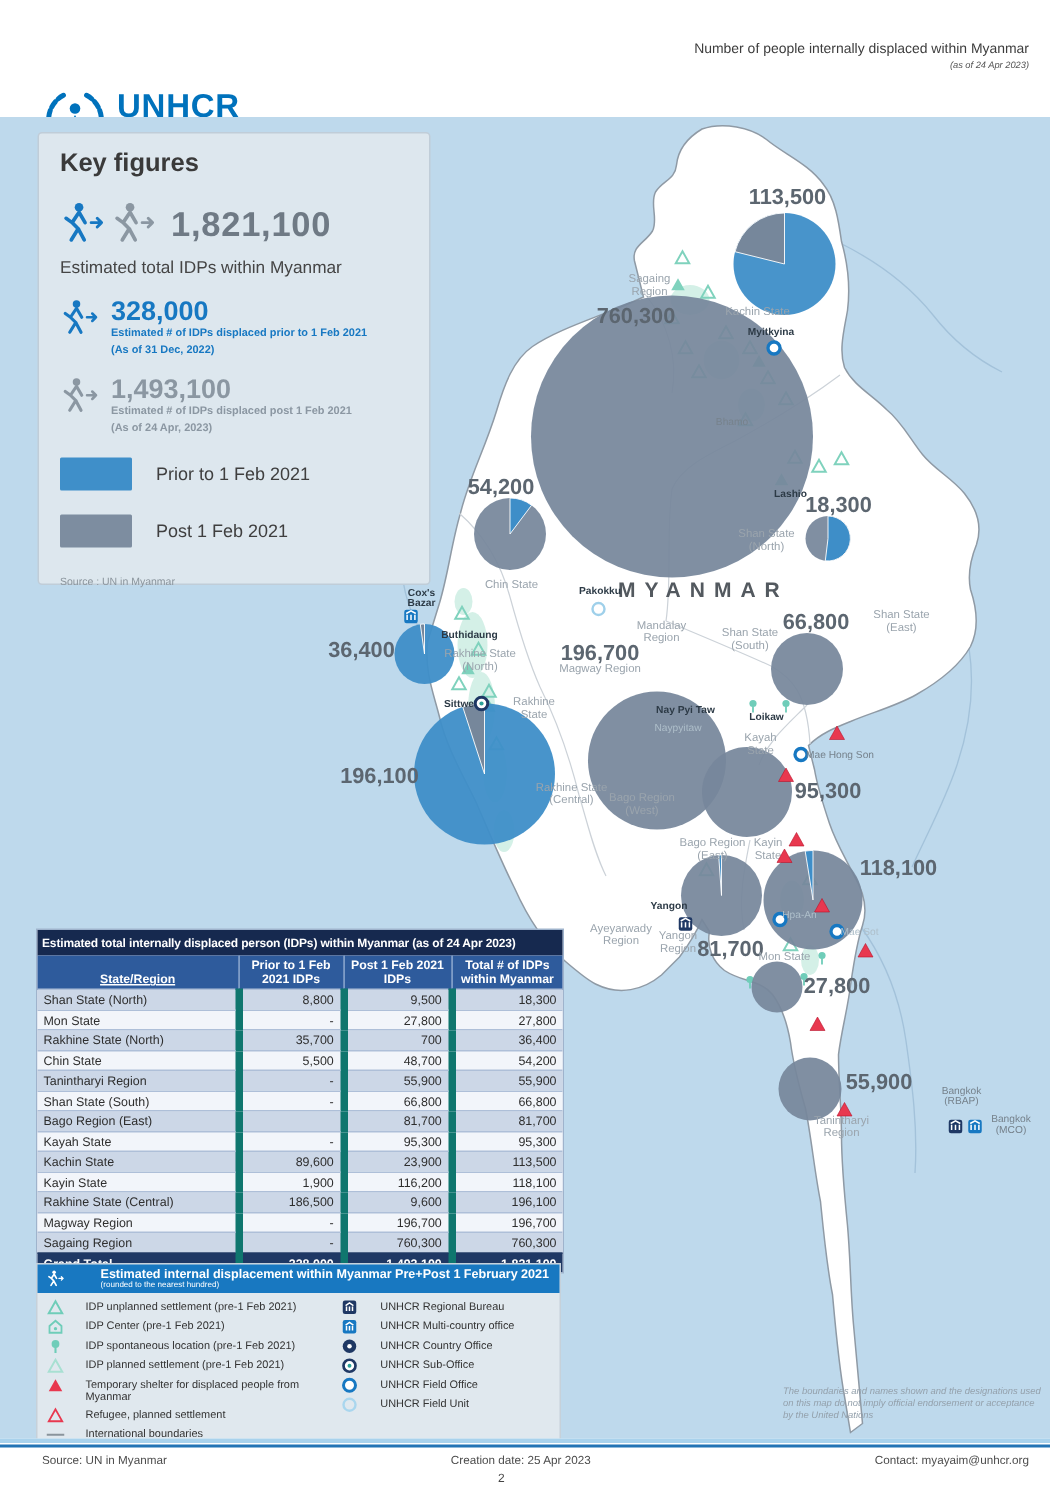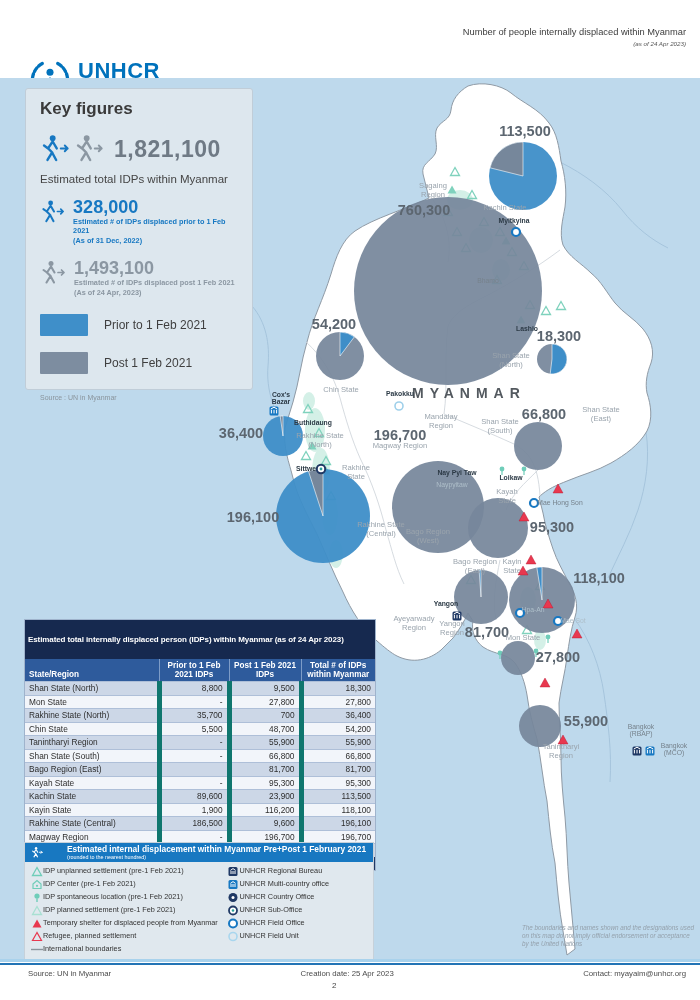--- a/index.html
+++ b/index.html
@@ -18,65 +18,65 @@
   .titles .t2{font-size:9.3px;color:#3c3c3c;margin-top:3px;}
   .titles .t3{font-size:6.2px;font-style:italic;color:#555;margin-top:3px;}
 
   
   .map-area{position:absolute;left:0;top:78px;width:700px;height:884px;background:#bed9ec;}
   .map-area svg{position:absolute;left:0;top:0;}
   .notch{position:absolute;left:136px;top:78px;width:0;height:0;
          border-left:11px solid transparent;border-right:11px solid transparent;border-top:10px solid #fff;z-index:5;}
 
   
-  .key-figures{position:absolute;left:25px;top:88px;width:228px;height:302px;background:#dde7ee;
+  .key-figures{position:absolute;left:25px;top:88px;width:262px;height:302px;background:#dde7ee;
                border:1px solid #c0cdd8;border-radius:3px;z-index:6;padding:10px 14px;box-sizing:border-box;}
   .kf-heading{font-size:17px;font-weight:bold;color:#3a3a3a;}
   .kf-total-row{display:flex;align-items:center;gap:4px;margin-top:14px;}
   .kf-total{font-size:23px;color:#6f7a85;font-weight:600;letter-spacing:.5px;margin-left:6px;}
   .kf-total-label{font-size:11.5px;color:#454545;margin-top:8px;}
   .kf-item{display:flex;gap:8px;margin-top:13px;align-items:flex-start;}
   .kf-item .val{font-size:18px;font-weight:600;line-height:18px;}
   .kf-item .sub{font-size:7.3px;font-weight:bold;line-height:8.5px;margin-top:2px;}
   .kf-item.prior .val,.kf-item.prior .sub{color:#1778c2;}
   .kf-item.post .val,.kf-item.post .sub{color:#8b97a2;}
   .kf-swatch-row{display:flex;align-items:center;gap:16px;margin-top:16px;}
   .kf-swatch{width:48px;height:22px;border-radius:1px;}
   .kf-swatch-label{font-size:12px;color:#3f3f3f;}
   .kf-source{font-size:7px;color:#8a949c;margin-top:20px;}
 
   
   .idp-table{position:absolute;left:25px;top:620px;width:350px;z-index:6;
              box-shadow:0 0 0 1px #9fb3cc;background:#fff;}
   .tbl-title{background:#16294f;color:#fff;font-size:8px;font-weight:bold;
-             padding:15px 3px;white-space:nowrap;letter-spacing:-0.1px;}
+             padding:4px 3px;white-space:nowrap;letter-spacing:-0.1px;}
   table.idp{border-collapse:collapse;width:100%;font-size:8.3px;color:#2e2e2e;}
   table.idp th{background:#2e5b9c;color:#fff;font-weight:bold;font-size:8.2px;
                vertical-align:bottom;padding:2px 4px;border-left:1px solid #7d9cc7;line-height:9px;}
-  table.idp th:first-child{border-left:none;text-align:left;}
+  table.idp th:first-child{border-left:none;text-align:center;text-decoration:underline;}
   table.idp td{padding:1px 4px;border-top:1px solid #aebfd8;border-left:5px solid #0f766e;height:10.5px;}
   table.idp td:first-child{border-left:none;}
   table.idp td.num{text-align:right;}
   table.idp tr.odd{background:#ccd7e7;}
   table.idp tr.even{background:#f2f5fa;}
   table.idp tr.gtotal{background:#1f3864;color:#fff;font-weight:bold;}
   table.idp tr.gtotal td{border-top:1px solid #1f3864;margin-left:36px;}
   col.c-region{width:134px;}col.c-prior{width:70px;}col.c-post{width:72px;}col.c-total{width:74px;}
 
   
   .map-legend{position:absolute;left:25px;top:843px;width:348px;z-index:6;background:#e0e8ee;
               box-shadow:0 0 0 1px #c6d1da;}
   .lg-header{background:#1878c1;color:#fff;padding:2px 6px;display:flex;gap:24px;align-items:center;}
   .lg-header .h1{font-size:8.4px;font-weight:bold;line-height:9px;}
   .lg-header .h2{font-size:5.4px;line-height:6px;}
   .lg-body{display:flex;padding:5px 6px 6px;}
   .lg-col{display:flex;flex-direction:column;gap:3px;}
   .lg-col.left{width:200px;}
   .lg-col.right{width:142px;}
-  .lg-item{display:flex;align-items:flex-start;gap:0;font-size:7.3px;color:#333;line-height:8.3px;}
+  .lg-item{display:flex;align-items:flex-start;gap:14px;font-size:7.3px;color:#333;line-height:8.3px;}
   .lg-item .ic{width:12px;display:flex;justify-content:center;flex:none;margin-top:-1px;}
 
   
   .disclaimer{position:absolute;left:522px;top:924px;width:172px;font-size:6.3px;font-style:italic;
               color:#94a1ac;line-height:8px;z-index:6;}
   .footerband{position:absolute;left:0;top:959px;width:700px;height:41px;background:#fff;z-index:7;}
   .footerband .line1{height:3px;background:#a9d2ec;}
   .footerband .line2{height:2px;background:#2374b5;margin-top:1px;}
   .foot-row{display:flex;justify-content:space-between;padding:4px 14px 0 28px;font-size:7.8px;color:#4c4c4c;}
   .page-num{position:absolute;left:332px;top:981px;font-size:8px;color:#444;z-index:7;}

